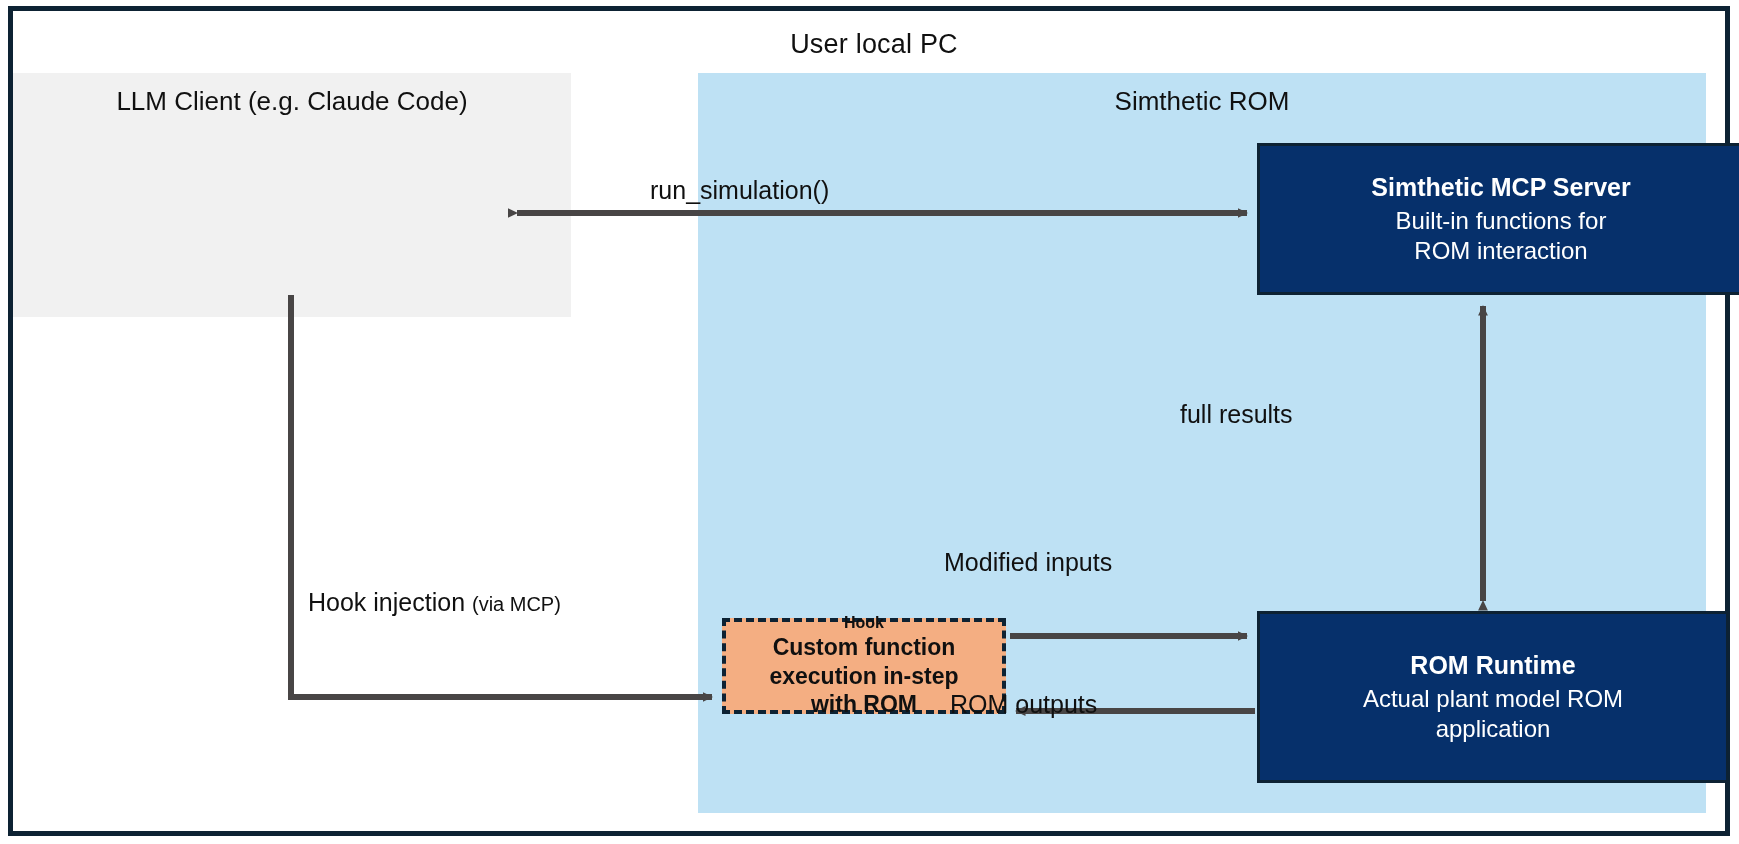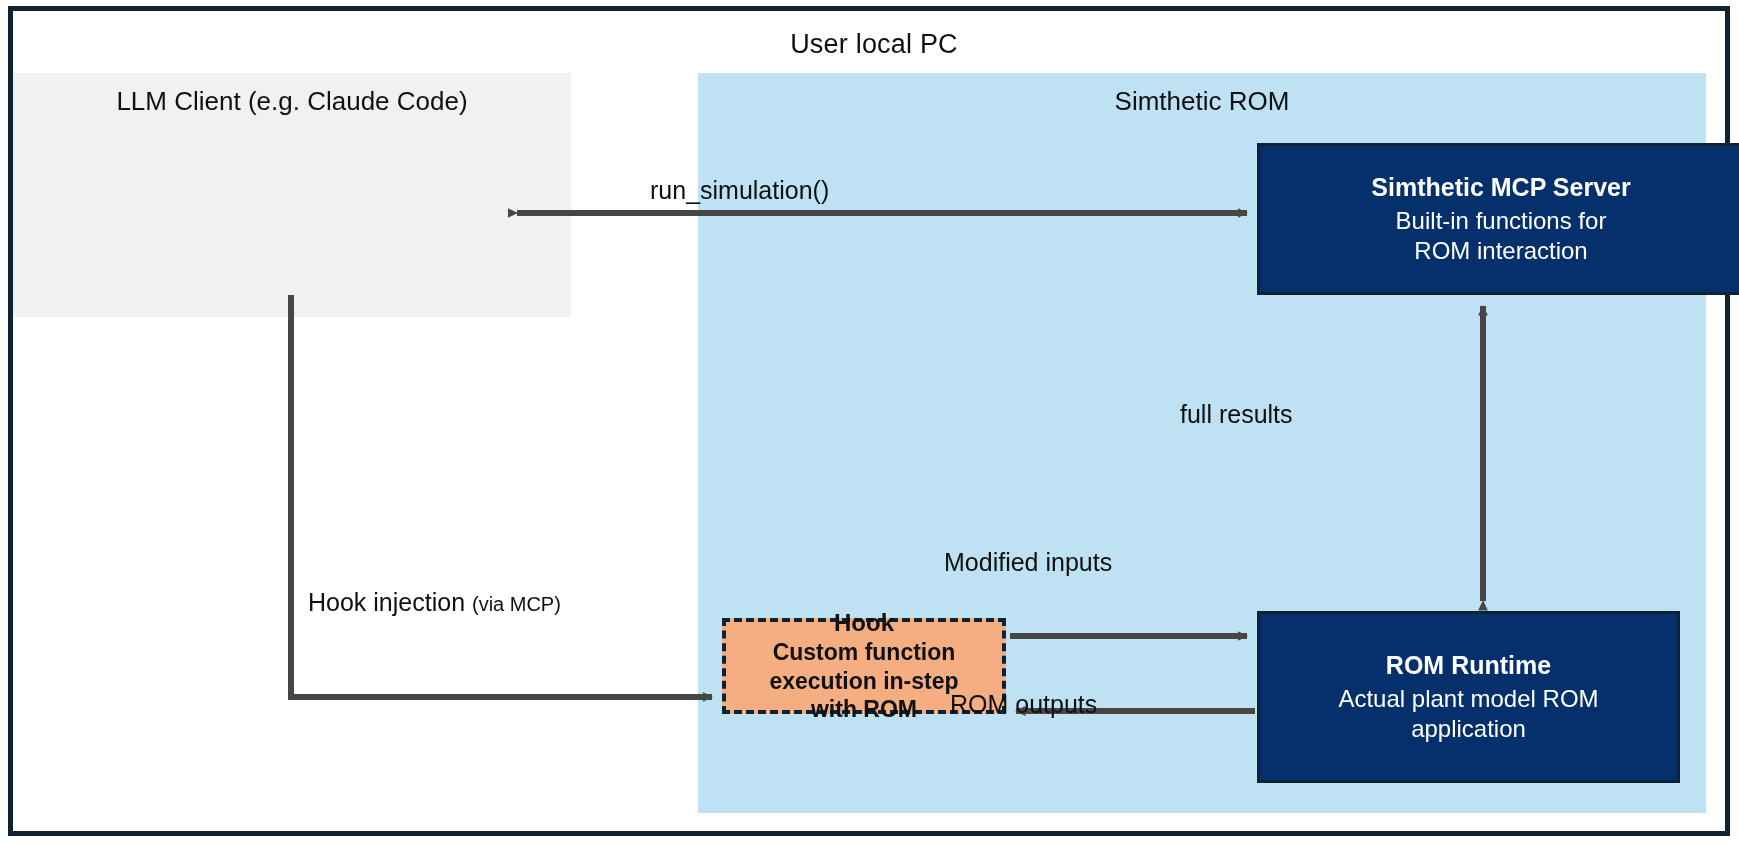--- a/index.html
+++ b/index.html
@@ -106,23 +106,23 @@
   }
   .node-hook {
     background: #f4ae82;
     border: 4px dashed #0d2233;
     color: #101010;
   }
 
   #rom-agent       { left: 83px;  top: 143px; width: 424px; height: 152px; }
   #mcp-server      { left: 1257px; top: 143px; width: 488px; height: 152px; }
   #hook            { left: 722px; top: 618px; width: 284px; height: 96px;  }
-  #rom-runtime     { left: 1257px; top: 611px; width: 423px; height: 172px; }
-
-  #hook .node-title { font-size: 24px; margin-bottom: 0px; }
+  #rom-runtime     { left: 1257px; top: 611px; width: 472px; height: 172px; }
+
+  #hook .node-title { font-size: 16px; margin-bottom: 0px; }
   #hook .node-desc  { font-size: 23px; padding: 0 6px; font-weight: bold; }
 
   
   .edge-label {
     position: absolute;
     font-size: 25px;
     color: #101010;
     white-space: nowrap;
   }
   .edge-label .small {

